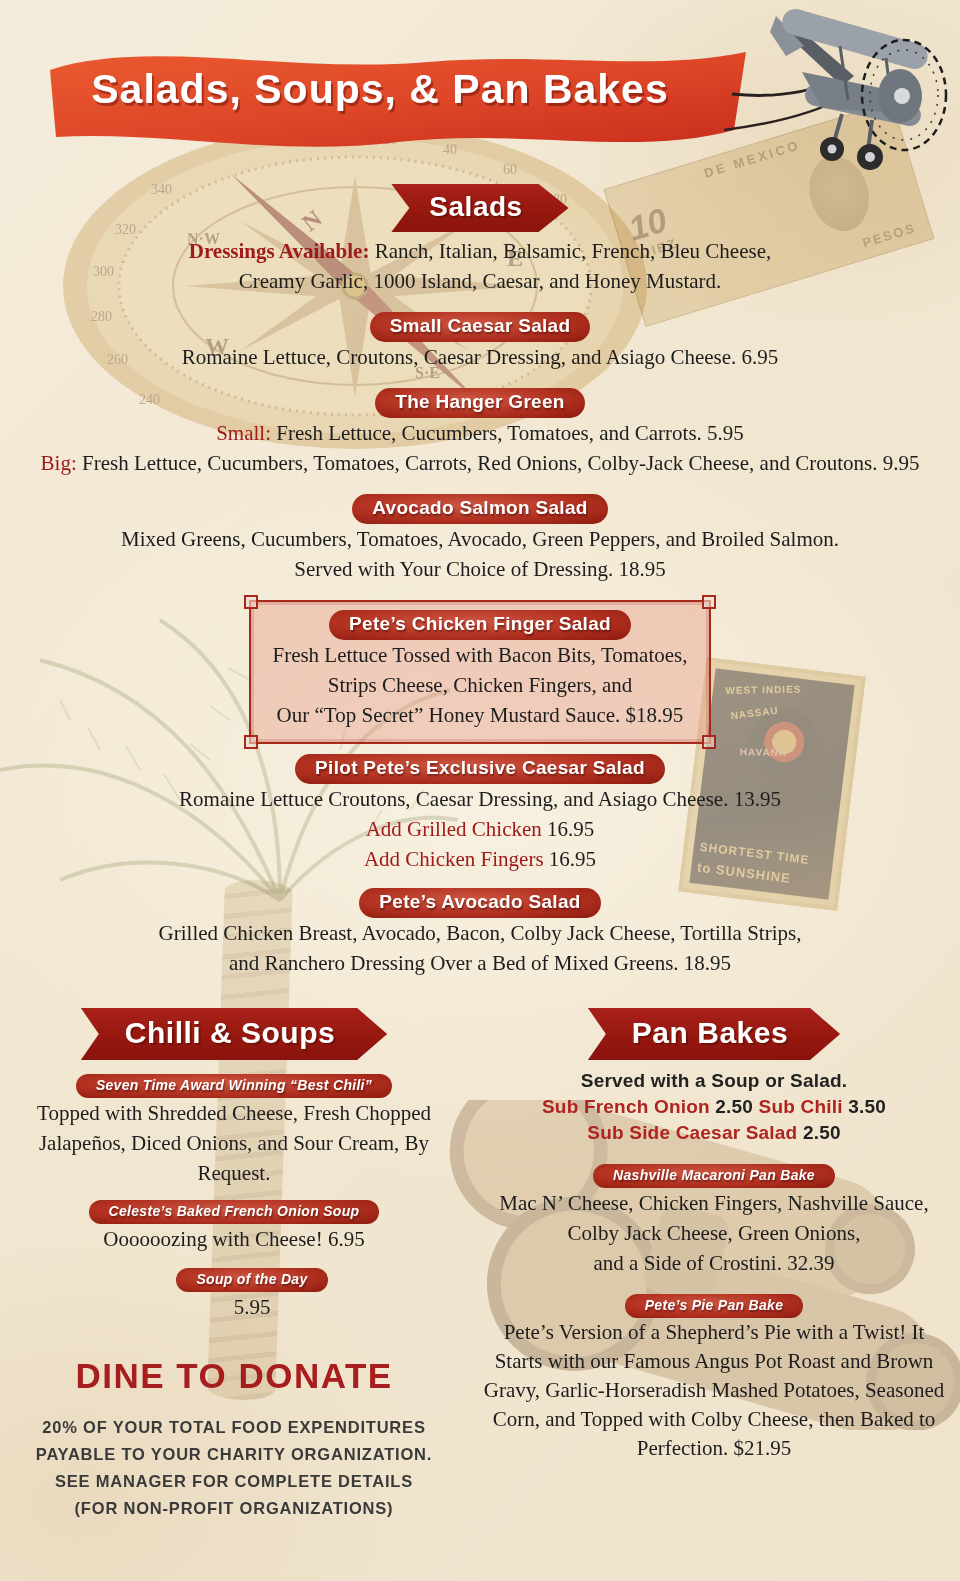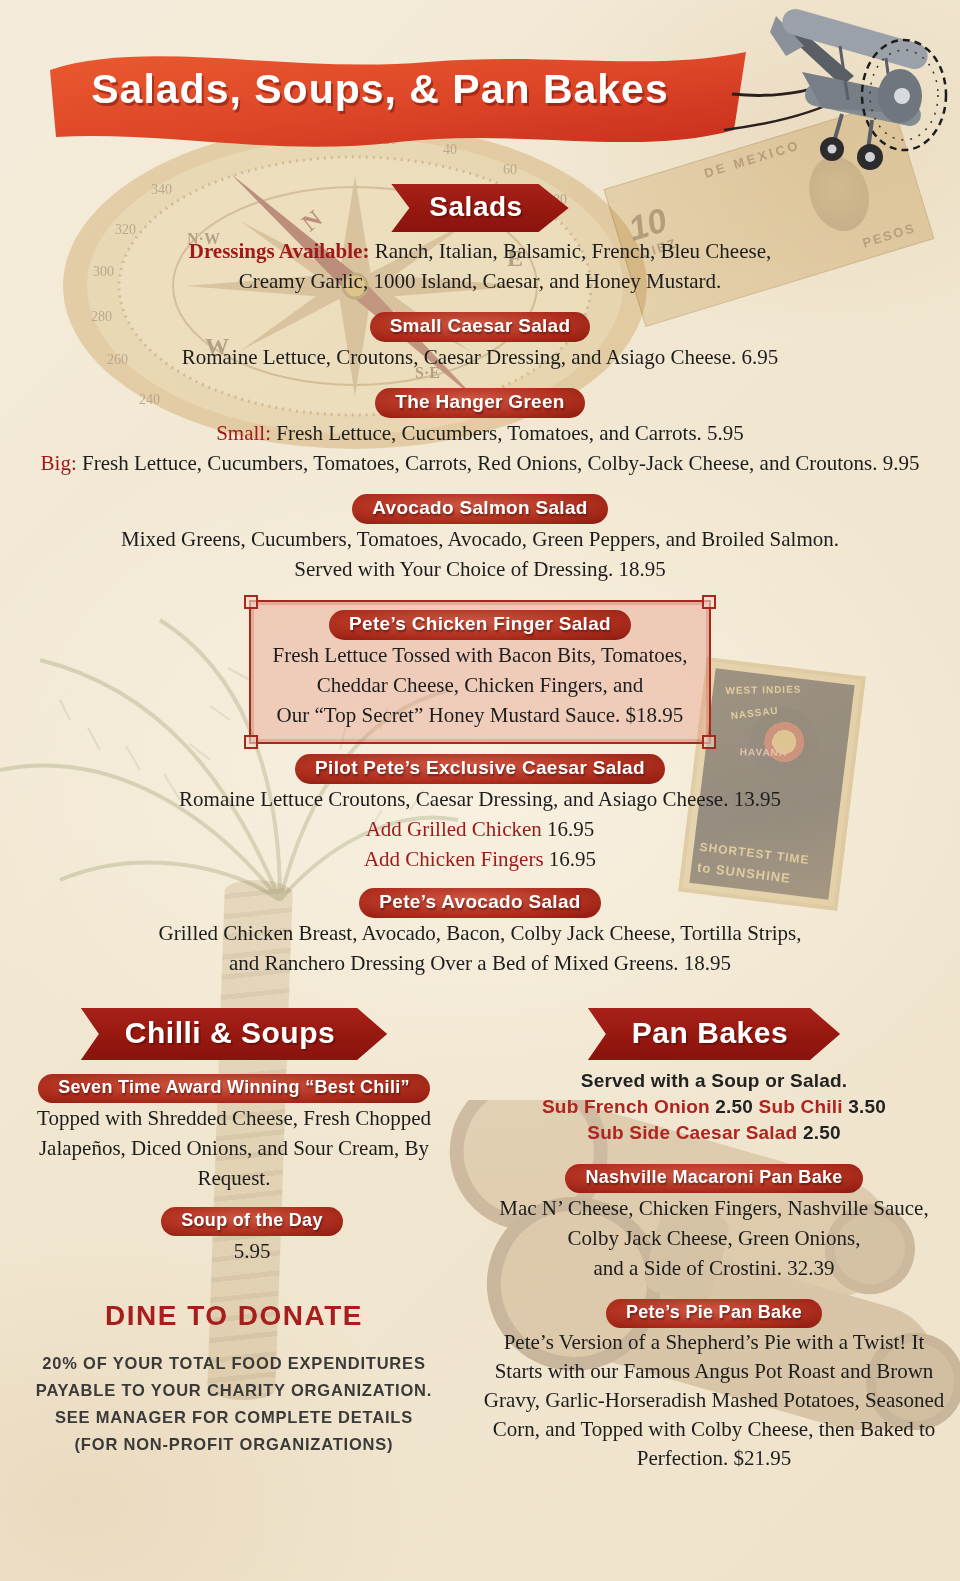--- a/index.html
+++ b/index.html
@@ -27,37 +27,37 @@
     background:linear-gradient(180deg,#a8211a 0%,#96180f 55%,#8a130e 100%);
     clip-path:polygon(0 0,calc(100% - 30px) 0,100% 50%,calc(100% - 30px) 100%,0 100%,18px 50%);
     text-shadow:2px 2px 0 rgba(70,10,5,.45);}
   .arrow-sm{font-size:28px;padding:7px 46px 9px 38px;}
   .arrow-lg{font-size:30px;padding:8px 52px 10px 44px;}
   
   .pill{display:inline-block;border-radius:999px;color:#fff;font-weight:bold;
     font-size:19px;letter-spacing:.3px;padding:3px 20px 5px;
     background:radial-gradient(ellipse at 45% 38%,#cd5743 0%,#b23120 55%,#8c1a0e 100%);
     text-shadow:1px 2px 2px rgba(60,10,5,.55);}
-  .pill.small{font-size:18px;}
+  .pill.small{font-size:14px;font-style:italic;}
   
   .content{position:relative;z-index:2;padding-top:184px;}
   .blk{margin-top:8px;}
   
   .frame-box{position:relative;width:430px;margin:16px auto 10px;padding:8px 14px 12px;
     background:rgba(228,150,130,.38);border:2px solid #a8281c;box-shadow:inset 0 0 0 3px rgba(168,40,28,.18);}
   .corner{position:absolute;width:10px;height:10px;border:2px solid #a8281c;background:rgba(240,220,205,.6);}
   .corner.tl{left:-7px;top:-7px;} .corner.tr{right:-7px;top:-7px;}
   .corner.bl{left:-7px;bottom:-7px;} .corner.br{right:-7px;bottom:-7px;}
   
   .columns{display:flex;margin-top:30px;min-height:478px;}
   .col-left{width:468px;text-align:center;}
   .col-right{width:492px;text-align:center;}
   .sans-note{font-size:19px;font-weight:bold;color:#222;line-height:26px;letter-spacing:.2px;}
   .sans-red{color:#b02420;}
-  .donate-title{font-size:28px;font-weight:bold;color:#a81d1d;letter-spacing:1.5px;margin-top:34px;}
+  .donate-title{font-size:35px;font-weight:bold;color:#a81d1d;letter-spacing:1.5px;margin-top:34px;}
   .donate-par{font-size:16.5px;font-weight:bold;color:#3a3a3a;letter-spacing:.8px;line-height:27px;margin-top:18px;}
   
   .banknote{position:absolute;left:618px;top:142px;width:300px;height:142px;opacity:.5;
     transform:rotate(-17deg);background:linear-gradient(120deg,#e6d2a6,#dcc390);
     border:1px solid rgba(150,120,70,.5);z-index:1;}
   .banknote .bn-t{position:absolute;left:0;right:0;top:6px;text-align:center;font-size:13px;
     letter-spacing:3px;color:#8a6a3a;font-weight:bold;}
   .bn-10{position:absolute;left:12px;top:26px;font-size:34px;font-weight:bold;color:#7c5f34;font-style:italic;}
   .bn-diez{position:absolute;left:16px;top:64px;font-size:13px;font-weight:bold;color:#8a6a3a;letter-spacing:2px;}
   .bn-face{position:absolute;right:48px;top:34px;width:58px;height:76px;border-radius:50%;
@@ -229,21 +229,21 @@
       <div class="serif">Served with Your Choice of Dressing. 18.95</div>
     </div>
 
     <div class="frame-box center">
       <span class="corner tl"></span>
       <span class="corner tr"></span>
       <span class="corner bl"></span>
       <span class="corner br"></span>
       <span class="pill">Pete’s Chicken Finger Salad</span>
       <div class="serif">Fresh Lettuce Tossed with Bacon Bits, Tomatoes,</div>
-      <div class="serif">Cheddar Cheese, Chicken Fingers, and</div>
+      <div class="serif">Strips Cheese, Chicken Fingers, and</div>
       <div class="serif">Our “Top Secret” Honey Mustard Sauce. $18.95</div>
     </div>
 
     <div class="center blk">
       <span class="pill">Pilot Pete’s Exclusive Caesar Salad</span>
       <div class="serif">Romaine Lettuce Croutons, Caesar Dressing, and Asiago Cheese. 13.95</div>
       <div class="serif">
         <span class="red">Add Grilled Chicken</span><span> 16.95</span>
       </div>
       <div class="serif">
@@ -259,20 +259,24 @@
 
     <div class="columns">
 
       <div class="col-left">
         <span class="arrow-header arrow-lg">Chilli &amp; Soups</span>
         <div style="margin-top:14px;">
           <span class="pill small">Seven Time Award Winning “Best Chili”</span>
           <div class="serif">Topped with Shredded Cheese, Fresh Chopped</div>
           <div class="serif">Jalapeños, Diced Onions, and Sour Cream, By Request.</div>
         </div>
+        <div style="margin-top:12px;">
+          <span class="pill small">Celeste’s Baked French Onion Soup</span>
+          <div class="serif">Oooooozing with Cheese! 6.95</div>
+        </div>
         <div style="margin-top:14px;padding-left:36px;">
           <span class="pill small">Soup of the Day</span>
           <div class="serif">5.95</div>
         </div>
         <div class="donate-title">DINE TO DONATE</div>
         <div class="donate-par">
           <div>20% OF YOUR TOTAL FOOD EXPENDITURES</div>
           <div>PAYABLE TO YOUR CHARITY ORGANIZATION.</div>
           <div>SEE MANAGER FOR COMPLETE DETAILS</div>
           <div>(FOR NON-PROFIT ORGANIZATIONS)</div>

